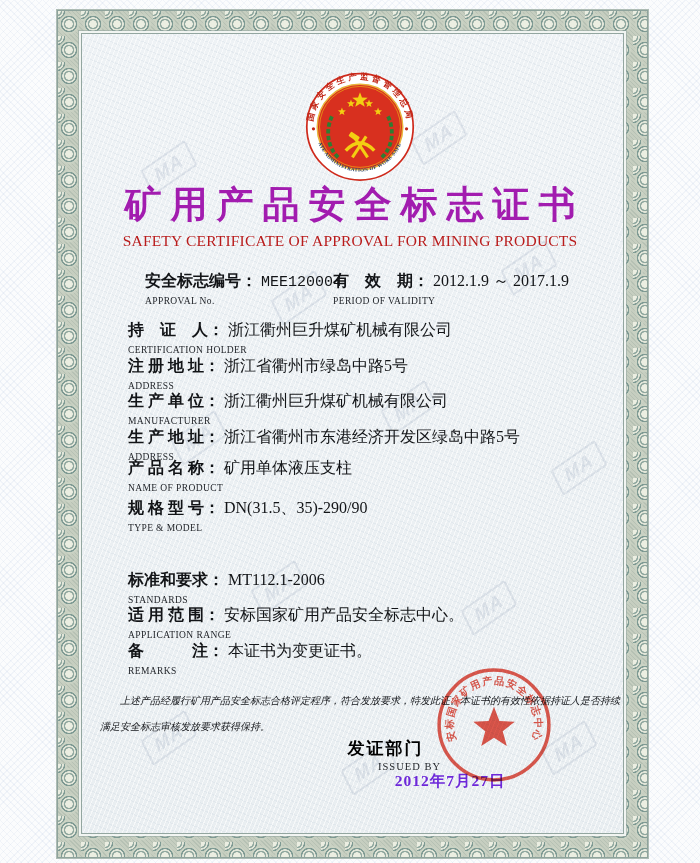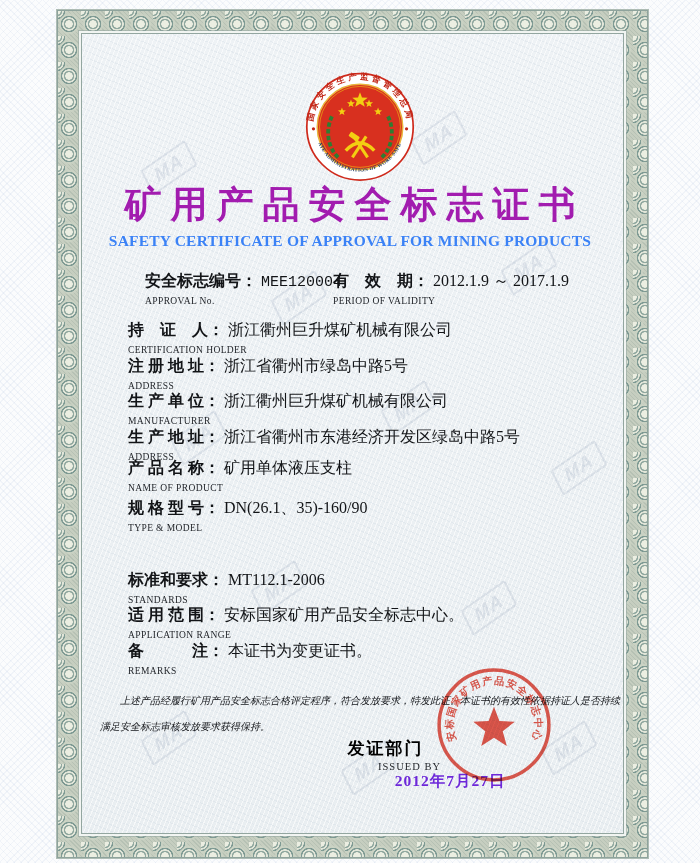--- a/index.html
+++ b/index.html
@@ -45,21 +45,21 @@
 
   .emblem{ position:absolute; left:303px; top:68px; width:114px; height:114px; }
 
   .title-cn{
     position:absolute; left:0; top:180px; width:700px; text-align:center;
     font-size:37px; font-weight:700; color:#a21caf; letter-spacing:9px;
     text-indent:9px; white-space:nowrap;
   }
   .title-en{
     position:absolute; left:0; top:232px; width:700px; text-align:center;
-    font-size:15.5px; font-weight:700; color:#3b82f6; letter-spacing:.2px;
+    font-size:15.5px; font-weight:400; color:#b91c1c; letter-spacing:.2px;
   }
 
   .f{ position:absolute; white-space:nowrap; }
   .f .cl{ font-size:16px; color:#121417; }
   .f .lbl{ font-weight:700; }
   .f .val{ font-weight:400; padding-left:4px; }
   .f .el{
     font-family:"Liberation Serif","DejaVu Serif",serif;
     font-size:9.5px; color:#23262b; letter-spacing:.4px; margin-top:4px;
   }
@@ -175,21 +175,21 @@
     <div class="cl"><span class="lbl">生 产 地 址：</span><span class="val">浙江省衢州市东港经济开发区绿岛中路5号</span></div>
     <div class="el">ADDRESS</div>
   </div>
 
   <div class="f" style="left:128px;top:458px">
     <div class="cl"><span class="lbl">产 品 名 称：</span><span class="val">矿用单体液压支柱</span></div>
     <div class="el">NAME OF PRODUCT</div>
   </div>
 
   <div class="f" style="left:128px;top:498px">
-    <div class="cl"><span class="lbl">规 格 型 号：</span><span class="val">DN(26.1、35)-160/90</span></div>
+    <div class="cl"><span class="lbl">规 格 型 号：</span><span class="val">DN(31.5、35)-290/90</span></div>
     <div class="el">TYPE &amp; MODEL</div>
   </div>
 
   <div class="f" style="left:128px;top:570px">
     <div class="cl"><span class="lbl">标准和要求：</span><span class="val">MT112.1-2006</span></div>
     <div class="el">STANDARDS</div>
   </div>
 
   <div class="f" style="left:128px;top:605px">
     <div class="cl"><span class="lbl">适 用 范 围：</span><span class="val">安标国家矿用产品安全标志中心。</span></div>

